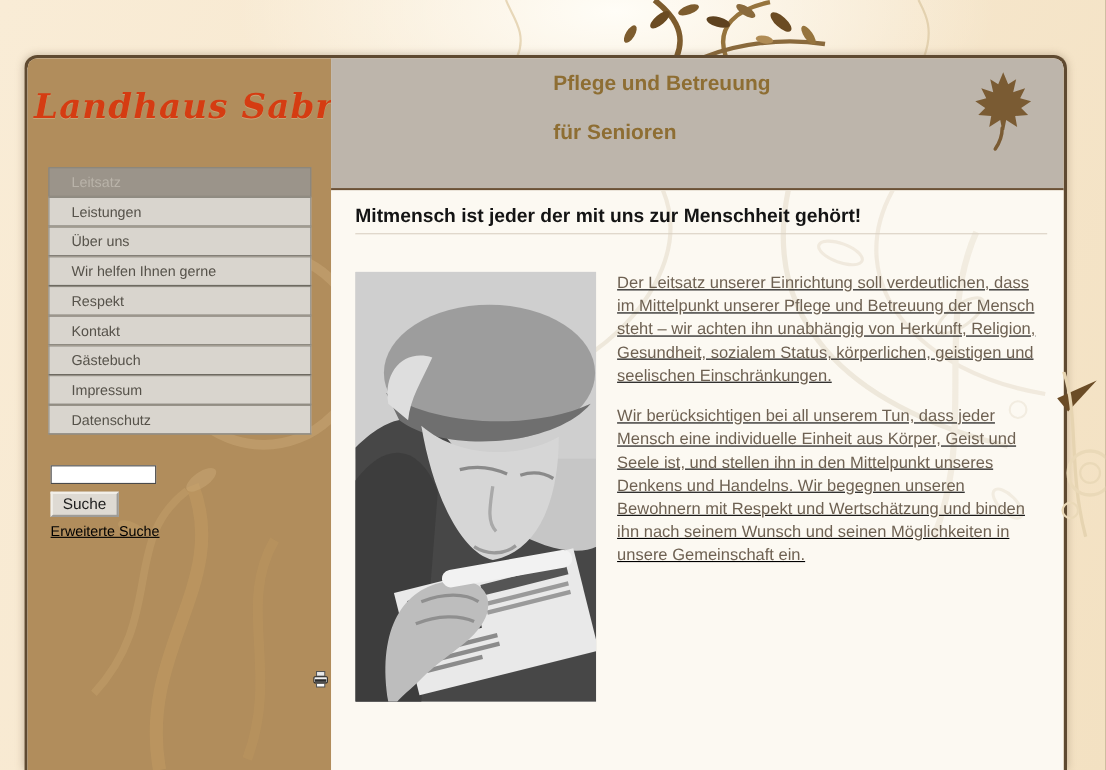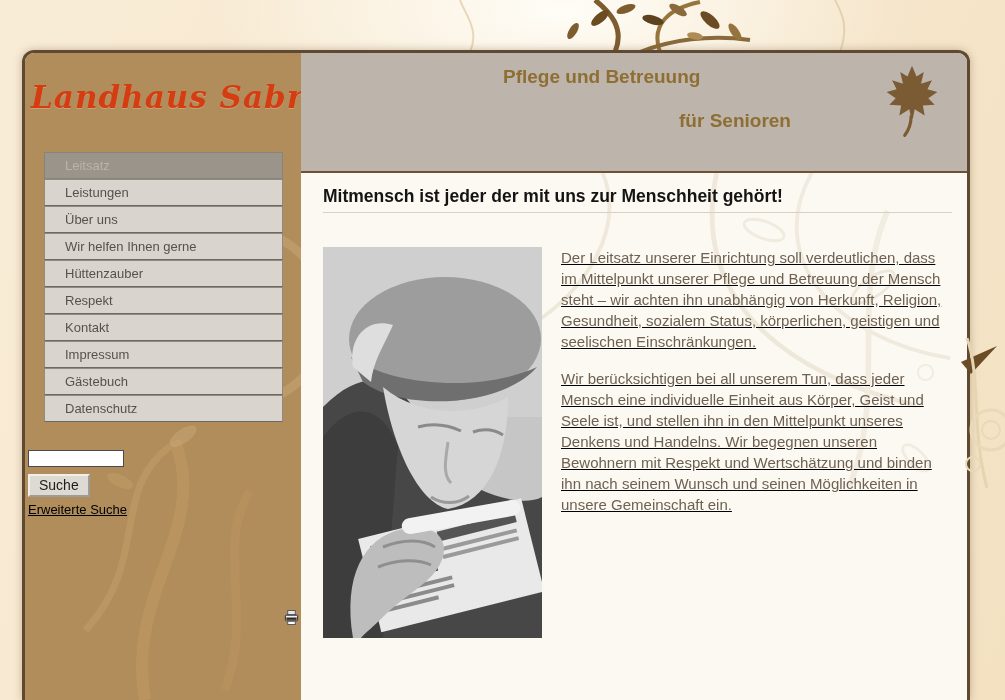--- a/index.html
+++ b/index.html
@@ -39,21 +39,21 @@
   .nav { position: relative; margin-top: 7px; }
   .nav-item {
     width: 239px; height: 27px; line-height: 25px;
     margin: 0 0 0 19px; padding-left: 20px;
     background: #d9d5ce; color: #56524a;
     border: 1px solid #8f8b82; border-bottom-color: #6e6a61;
     font-size: 13px; cursor: pointer;
   }
   .nav-item.active { background: #9b948a; color: #b9b3a9; border-color: #89847b; }
 
-  .search-box { position: relative; margin: 28px 0 0 3px; }
+  .search-box { position: relative; margin: 28px 0 0 21px; }
   .search-input {
     width: 96px; height: 17px; border: 1px solid #4a4a4a; background: #fff;
     font-size: 12px; padding: 0 3px; display: block;
   }
   .search-button {
     margin-top: 7px; display: inline-block; padding: 1px 9px 2px 9px;
     font-size: 14px; color: #1d1d1d; background: #dedad3;
     border: 2px outset #f2efe9; cursor: pointer;
     font-family: "Liberation Sans", sans-serif;
   }
@@ -64,21 +64,21 @@
   .printer { position: absolute; right: 2px; top: 556px; width: 15px; height: 17px; cursor: pointer; }
 
   
   .main { flex: 1; display: flex; flex-direction: column; min-width: 0; }
   .header {
     height: 120px; flex-shrink: 0; position: relative;
     background: #bdb5ab; border-bottom: 2px solid #6b5136;
     padding: 13px 0 0 202px;
   }
   .title-line { font-weight: bold; font-size: 19px; color: #8e6e33; }
-  .title-line2 { margin-top: 22px; text-align: center; }
+  .title-line2 { margin-top: 22px; }
   .leaf { position: absolute; right: 26px; top: 9px; width: 58px; height: 78px; }
 
   .content {
     flex: 1; position: relative; background: #fcf9f2;
     padding: 13px 15px 0 22px; overflow: hidden;
   }
   .content-watermark { position: absolute; inset: 0; width: 100%; height: 100%; pointer-events: none; opacity: .6; }
   .content-inner { position: relative; }
   .content-heading { margin: 0 0 5px 0; font-size: 17.5px; font-weight: bold; color: #141414; }
   .heading-divider { border: none; border-top: 1px solid #d9d0c2; margin: 0; }
@@ -126,25 +126,24 @@
       <ellipse cx="95" cy="430" rx="14" ry="6" transform="rotate(25 95 430)" fill="#c4a069" opacity=".45"></ellipse>
     </svg>
 
     <div class="logo">Landhaus Sabrina</div>
 
     <div class="nav">
       <div class="nav-item active">Leitsatz</div>
       <div class="nav-item">Leistungen</div>
       <div class="nav-item">Über uns</div>
       <div class="nav-item">Wir helfen Ihnen gerne</div>
-      <div class="nav-item">Hüttenzauber</div>
       <div class="nav-item">Respekt</div>
       <div class="nav-item">Kontakt</div>
+      <div class="nav-item">Gästebuch</div>
       <div class="nav-item">Impressum</div>
-      <div class="nav-item">Gästebuch</div>
       <div class="nav-item">Datenschutz</div>
     </div>
 
     <div class="search-box">
       <input class="search-input" type="text" value="" style="">
       <button class="search-button">Suche</button>
       <br>
       <a class="advanced-link">Erweiterte Suche</a>
     </div>
 

